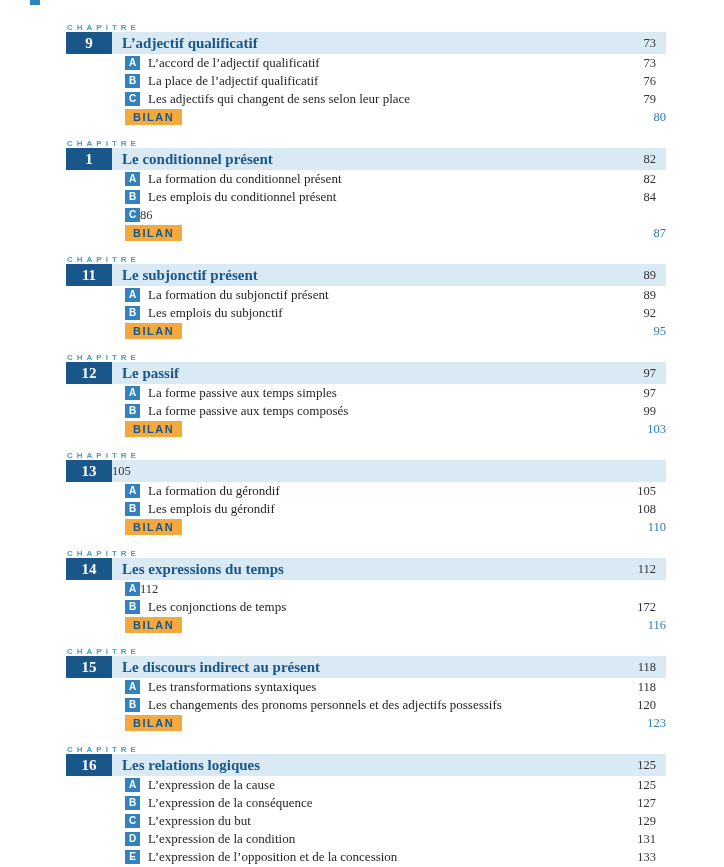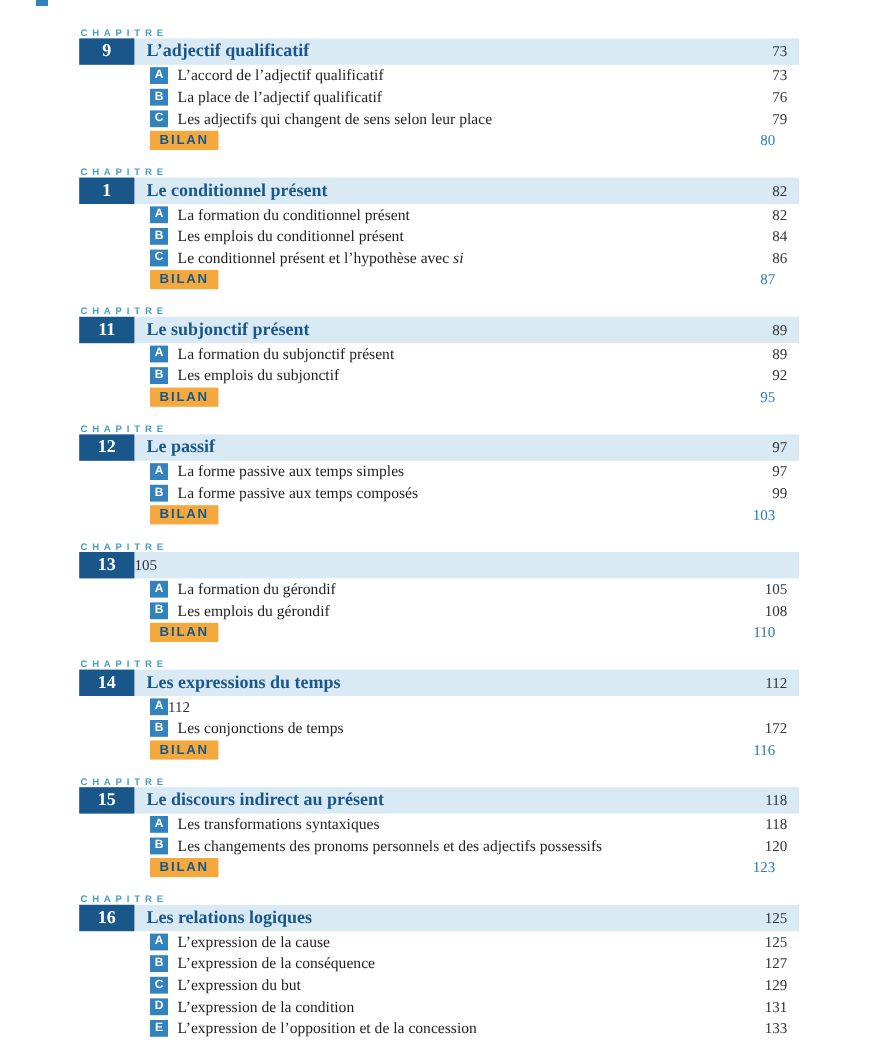--- a/index.html
+++ b/index.html
@@ -64,21 +64,21 @@
   .bilan-badge {
     margin-left:59px;
     background: var(--bilan-orange, #f4a93f);
     color: var(--dark-blue, #19578a);
     font-family:"Liberation Sans", sans-serif;
     font-weight:bold; font-size:11px; line-height:12px;
     letter-spacing:1.5px;
     padding:2px 8px;
   }
   .bilan-page {
-    margin-left:auto; margin-right:20px;
+    margin-left:auto; margin-right:0;
     color: var(--bilan-page-blue, #2e7cbb);
     font-size:12.5px;
   }
 </style>
 </head>
 <body>
 
 <div class="corner-mark"></div>
 <div id="chapters" class="chapters">
     <section class="chapter">
@@ -123,21 +123,20 @@
           <span class="text"><span>La formation du conditionnel présent</span></span>
           <span class="page">82</span>
         </div>
         <div class="item">
           <span class="letter">B</span>
           <span class="text"><span>Les emplois du conditionnel présent</span></span>
           <span class="page">84</span>
         </div>
         <div class="item">
           <span class="letter">C</span>
-          <span class="text"><span>Le conditionnel présent et l’hypothèse avec</span> <em>si</em></span>
           <span class="page">86</span>
         </div>
       </div>
       <div class="bilan-row">
         <span class="bilan-badge">BILAN</span>
         <span class="bilan-page">87</span>
       </div>
     </section>
     <section class="chapter">
       <div class="chapitre-label">CHAPITRE</div>

